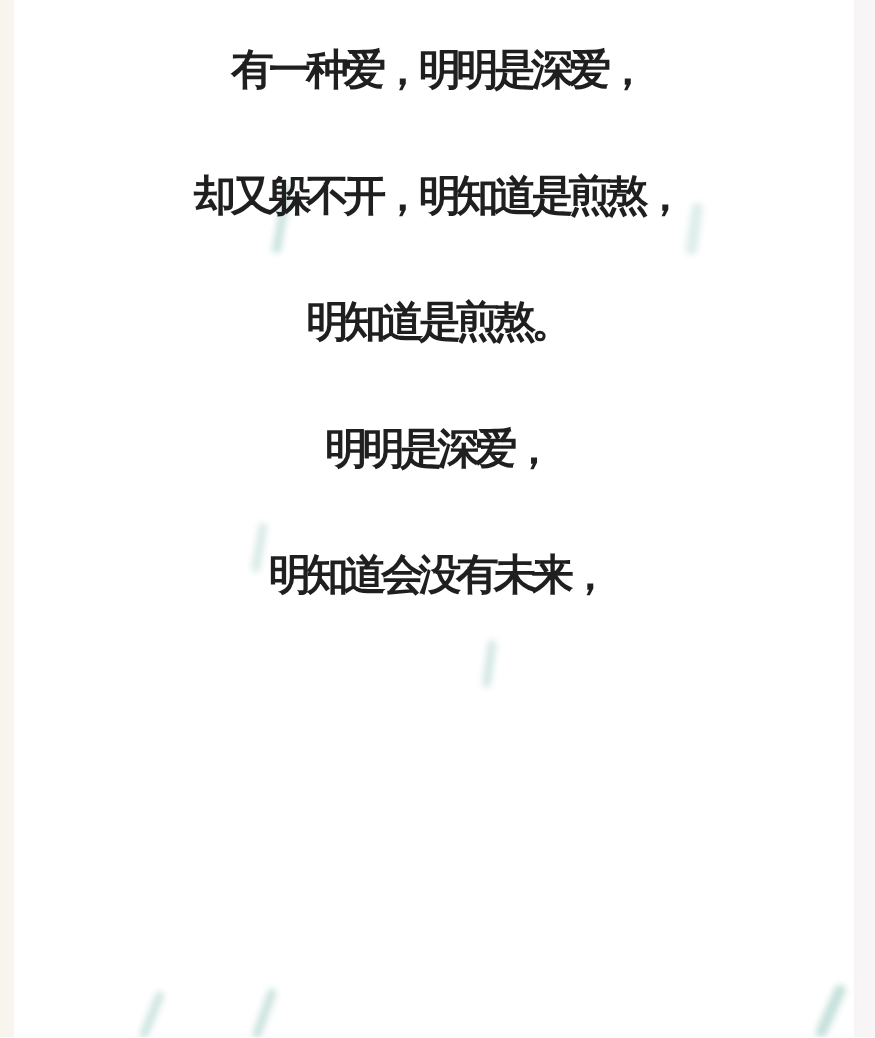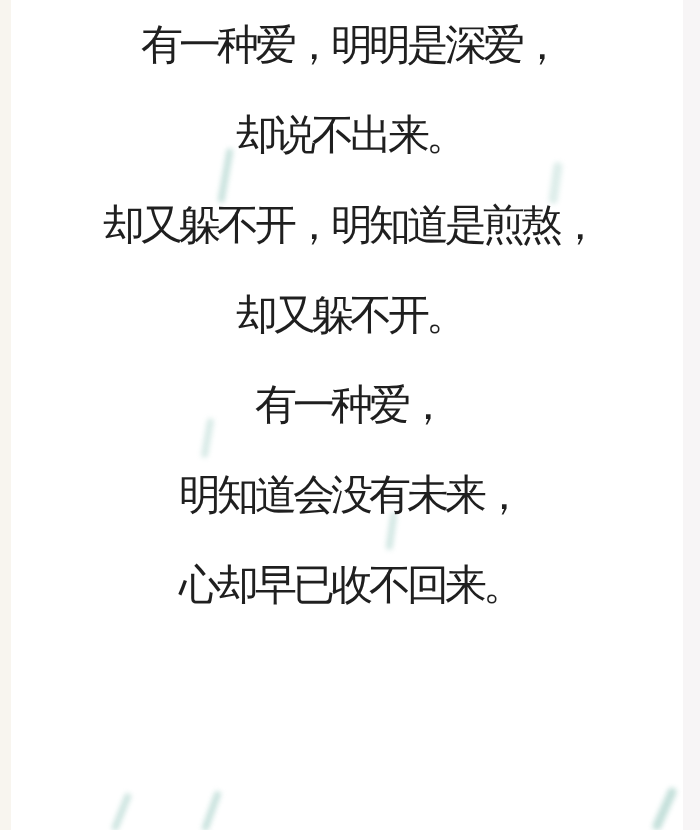--- a/index.html
+++ b/index.html
@@ -16,28 +16,28 @@
   }
   .poem {
     position: absolute;
     left: 0;
     top: 0;
     width: 700px;
     text-align: center;
     z-index: 2;
   }
   .poem-line {
-    margin: 0;
+    margin: 11px;
     height: 90px;
     line-height: 90px;
-    font-size: 42px;
+    font-size: 34px;
     letter-spacing: -4px;
     color: #1f1f1f;
     white-space: nowrap;
-    font-weight: 400;
+    font-weight: 700;
   }
   
   .edge-strip-left {
     position: absolute;
     left: 0; top: 0;
     width: 11px; height: 830px;
     background: #f8f5ef;
     z-index: 1;
   }
   .edge-strip-right {
@@ -73,19 +73,17 @@
 <div class="brush-stroke s1"></div>
 <div class="brush-stroke s2"></div>
 <div class="brush-stroke s3"></div>
 <div class="brush-stroke s4"></div>
 <div class="brush-stroke s5"></div>
 <div class="brush-stroke s6"></div>
 <div class="brush-stroke s7"></div>
 
 <div class="poem">
   <p class="poem-line">有一种爱，明明是深爱，</p>
-  <p class="poem-line">却说不出来。</p>
   <p class="poem-line">却又躲不开，明知道是煎熬，</p>
-  <p class="poem-line">却又躲不开。</p>
-  <p class="poem-line">有一种爱，</p>
+  <p class="poem-line">明知道是煎熬。</p>
+  <p class="poem-line">明明是深爱，</p>
   <p class="poem-line">明知道会没有未来，</p>
-  <p class="poem-line">心却早已收不回来。</p>
 </div>
 
 </body></html>

